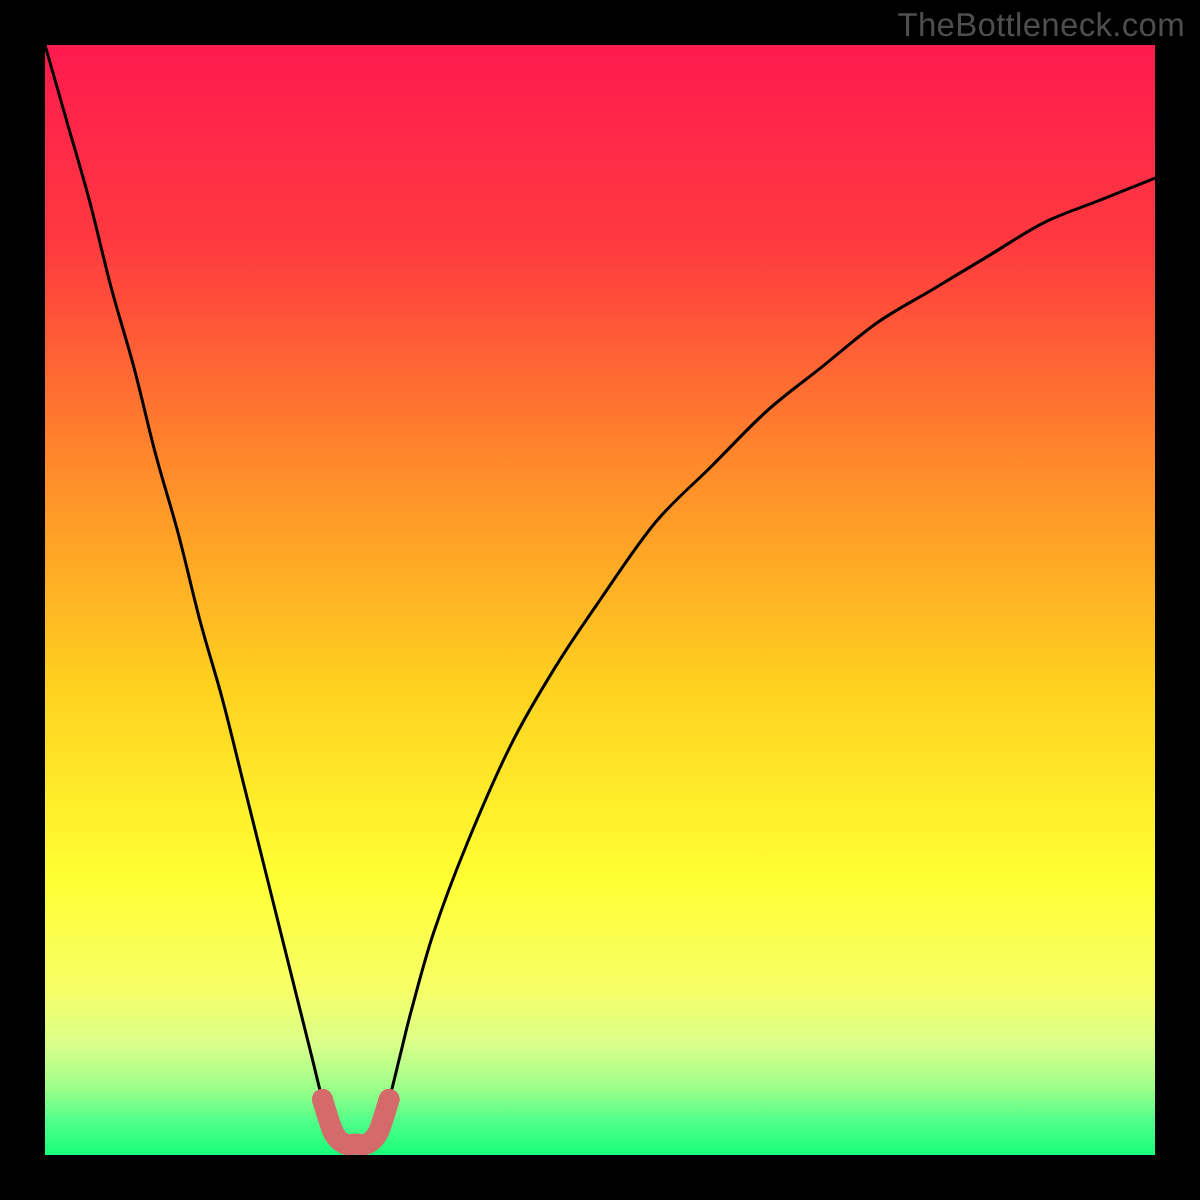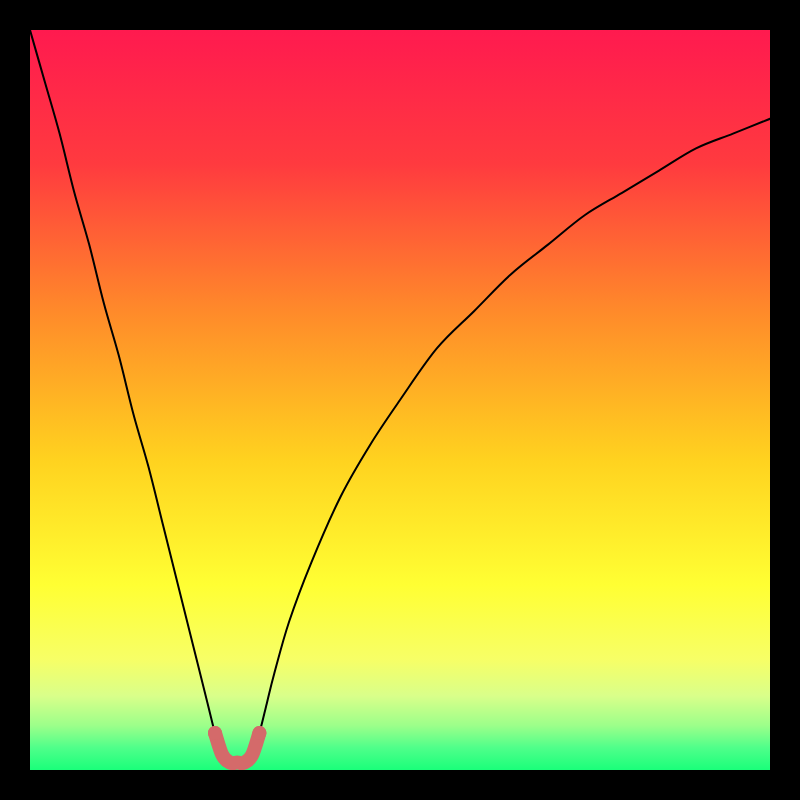--- a/index.html
+++ b/index.html
@@ -35,20 +35,21 @@
     color: #4e4e4e;
     letter-spacing: 0.2px;
     font-weight: 500;
   }
   svg { display: block; }
 </style>
 </head>
 <body>
 
 <div class="frame">
+  <div class="watermark">TheBottleneck.com</div>
   <div class="plot-area">
     <svg id="chart-svg" width="740" height="740" viewBox="0 0 740 740">
         <defs>
           <linearGradient id="bg-grad" x1="0" y1="0" x2="0" y2="1">
             <stop offset="0%" stop-color="#ff1a4f"></stop>
             <stop offset="18%" stop-color="#ff3a3f"></stop>
             <stop offset="38%" stop-color="#ff8a2a"></stop>
             <stop offset="57.99999999999999%" stop-color="#ffd21f"></stop>
             <stop offset="75%" stop-color="#ffff33"></stop>
             <stop offset="85%" stop-color="#f7ff66"></stop>

